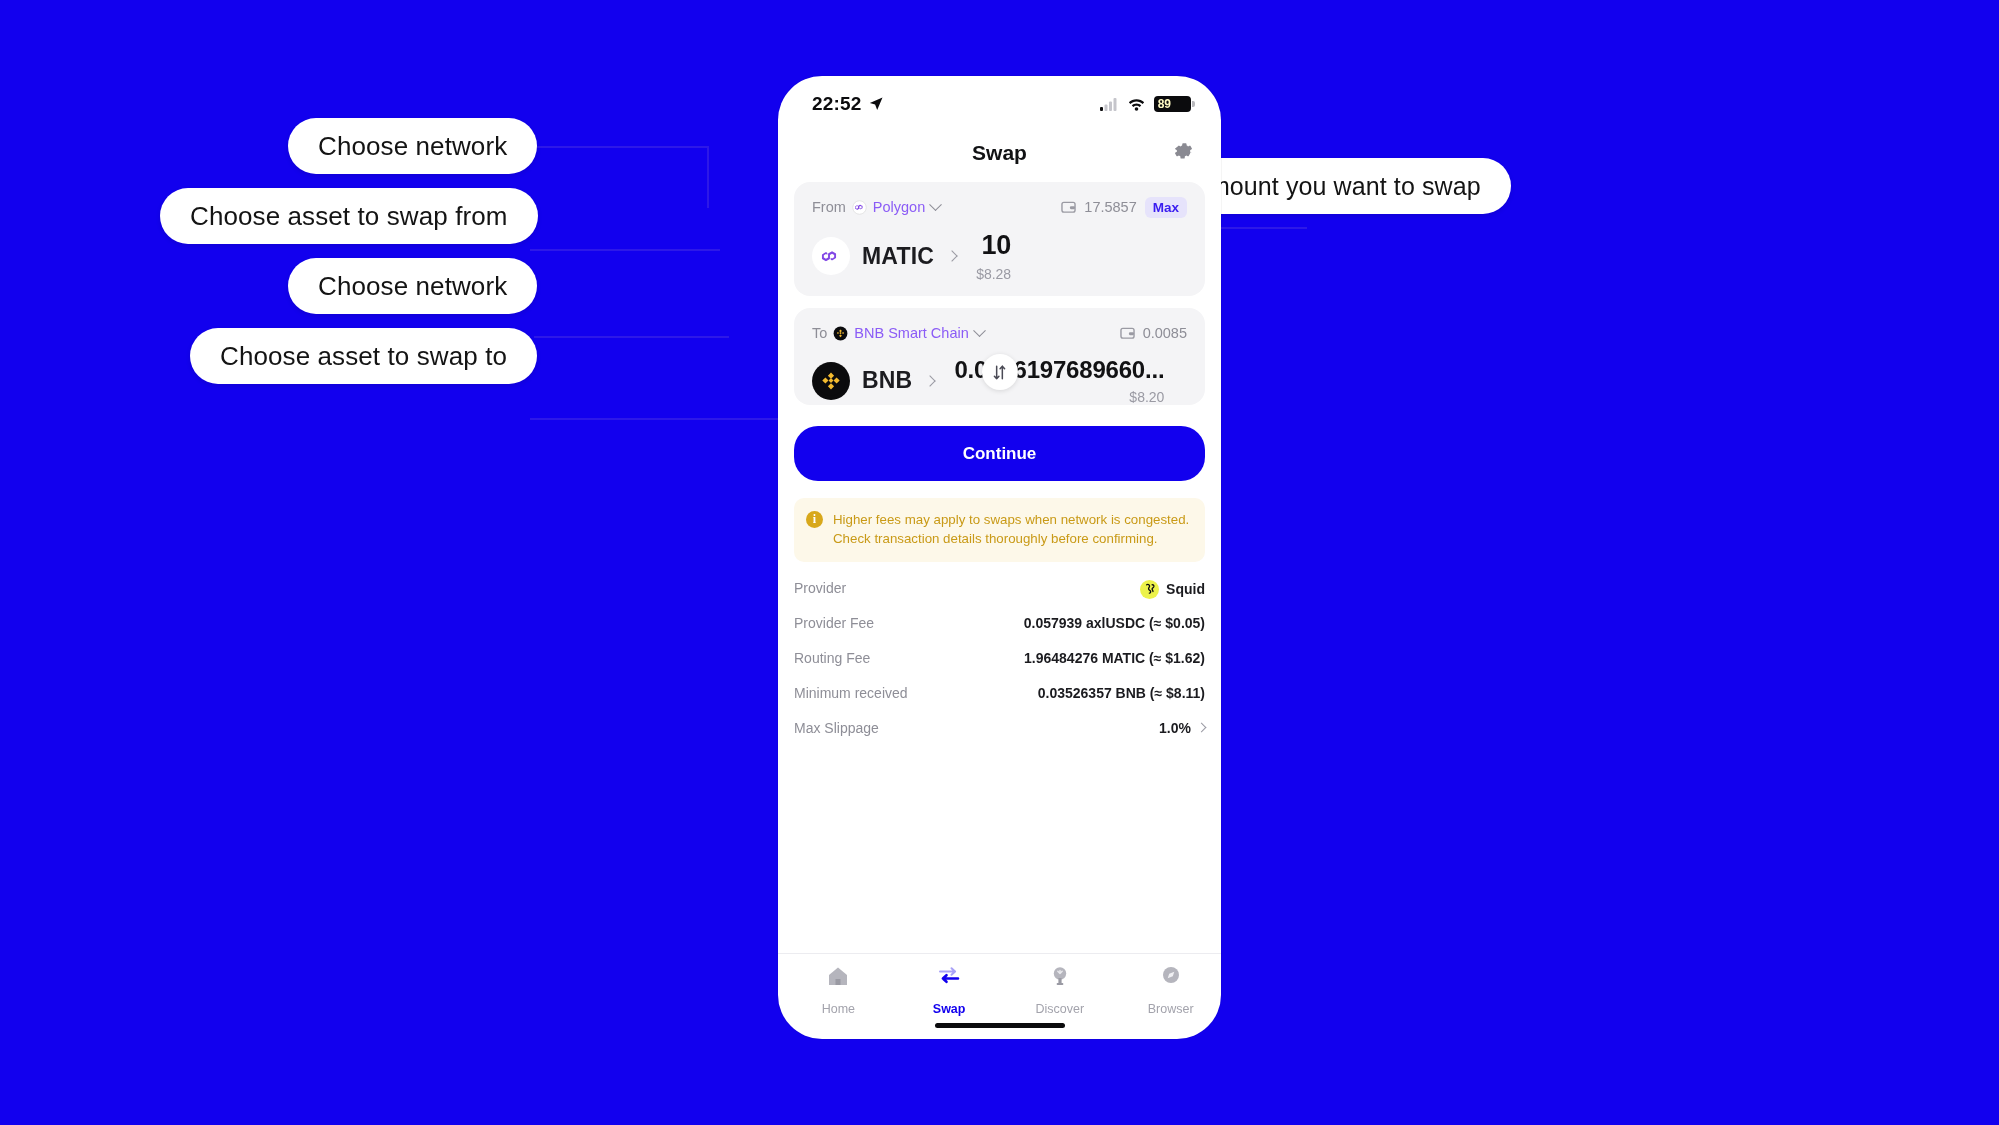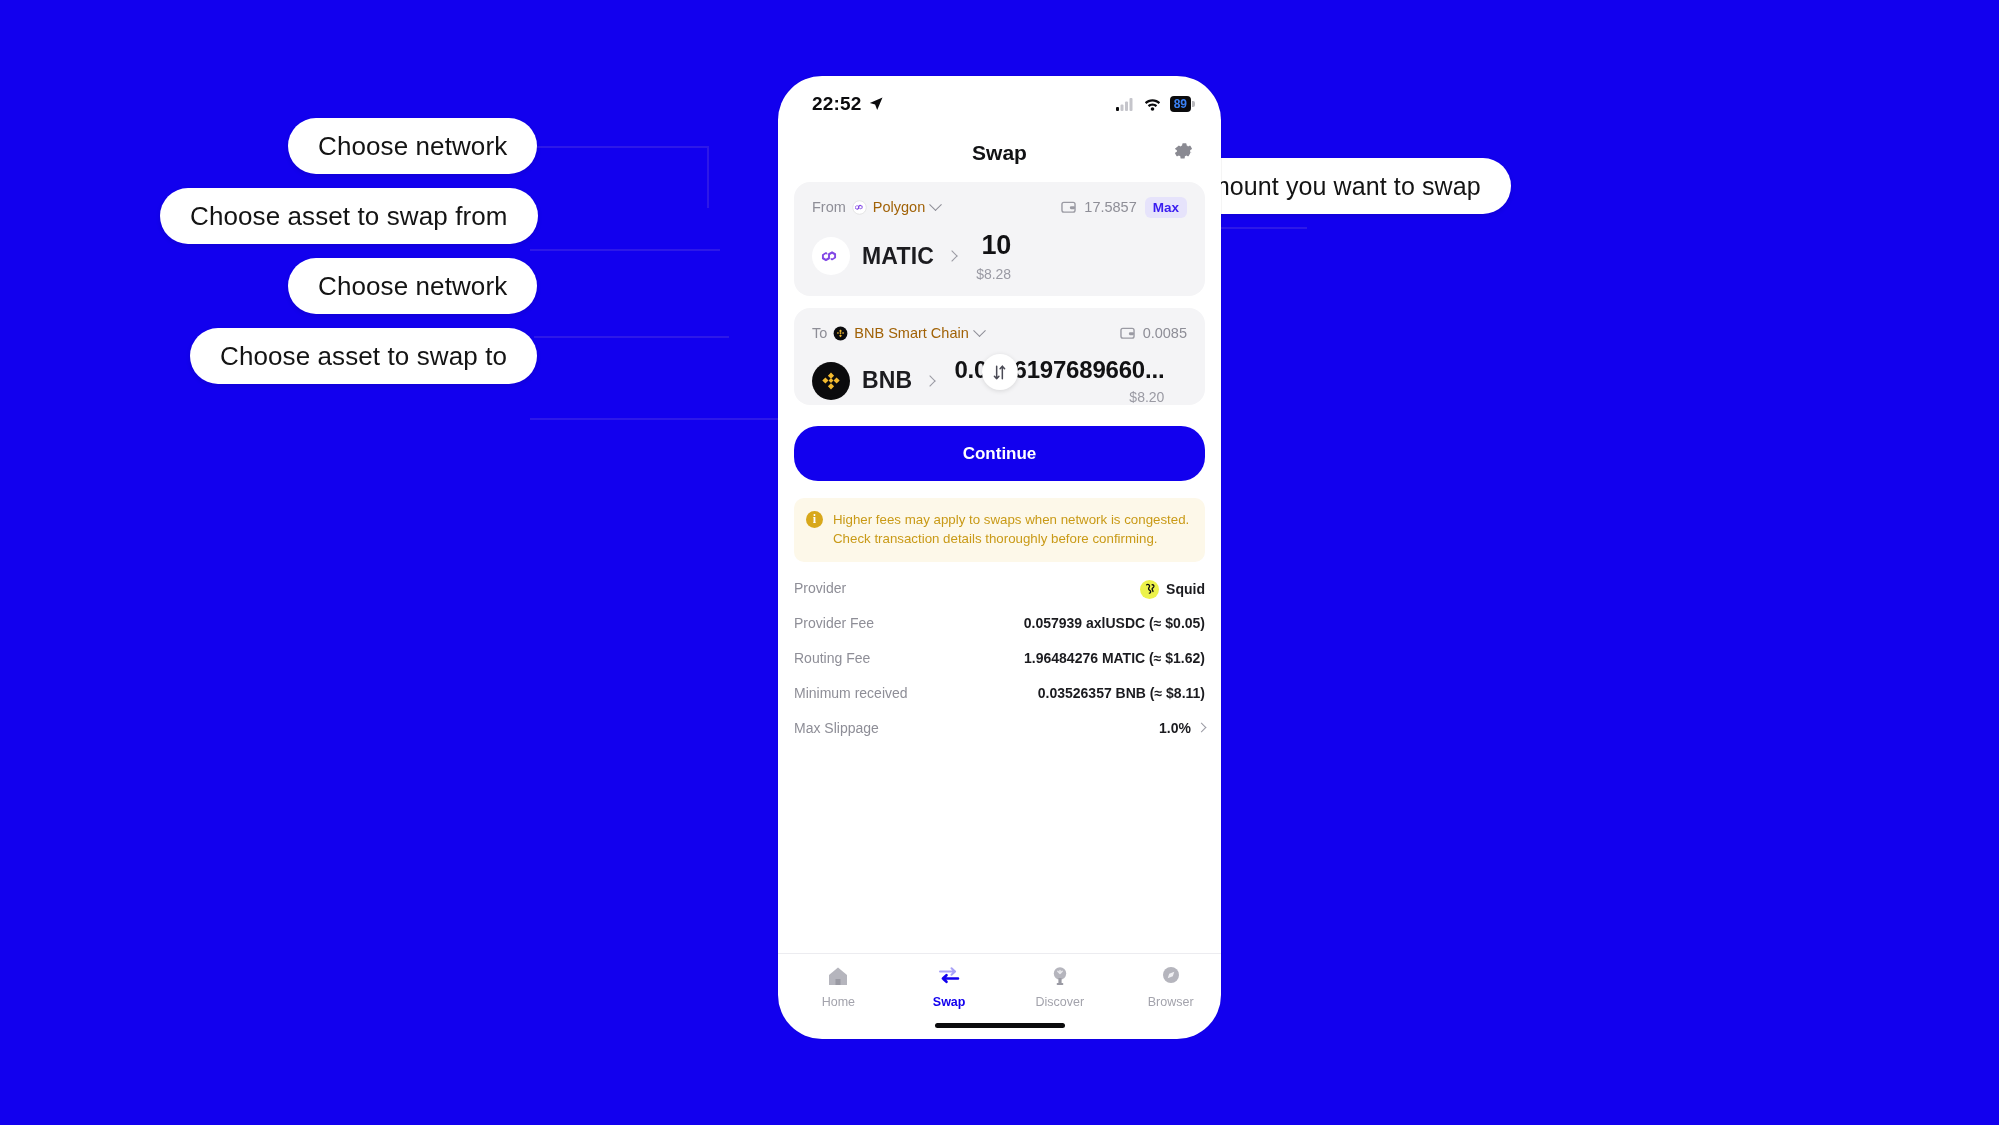--- a/index.html
+++ b/index.html
@@ -26,22 +26,22 @@
   
   #statusbar {
     height: 48px;
     display: flex; align-items: center; justify-content: space-between;
     padding: 8px 30px 0 34px;
   }
   .sb-left { display: flex; align-items: center; gap: 6px; }
   .sb-time { font-size: 19px; font-weight: 700; color: #0b0b0d; letter-spacing: .2px; }
   .sb-right { display: flex; align-items: center; gap: 8px; }
   .sb-batt {
-    background: #0b0b0d; color: #3b82f6; font-size: 12px; font-weight: 700;
-    border-radius: 4px; padding: 2px 4px 2px 4px; line-height: 1;
+    background: #0b0b0d; color: #fef9c3; font-size: 12px; font-weight: 700;
+    border-radius: 4px; padding: 2px 20px 2px 4px; line-height: 1;
     position: relative;
   }
   .sb-batt::after {
     content: ""; position: absolute; right: -4px; top: 5px;
     width: 3px; height: 6px; background: #b9b9bd; border-radius: 0 2px 2px 0;
   }
 
   
   #appheader {
     height: 58px; position: relative;
@@ -60,21 +60,21 @@
   }
   .panel.from { padding-bottom: 14px; }
   .panel.to { margin-top: 12px; padding-bottom: 0; }
 
   .panel-top {
     display: flex; align-items: center; justify-content: space-between;
     height: 22px;
   }
   .net-left { display: flex; align-items: center; gap: 6px; }
   .lbl { font-size: 14.5px; color: #8e8e97; }
-  .netname { font-size: 14.5px; color: #a16207; }
+  .netname { font-size: 14.5px; color: #8b5cf6; }
   .chev-d { width: 9px; height: 9px; border-right: 1.8px solid #8e8e97; border-bottom: 1.8px solid #8e8e97; transform: rotate(45deg) translate(-2px,-2px); }
   .bal-right { display: flex; align-items: center; gap: 8px; }
   .bal-num { font-size: 14.5px; color: #8e8e97; }
   .maxbtn {
     background: #e6e3fb; color: #3a1cf0; font-size: 13.5px; font-weight: 700;
     border-radius: 6px; padding: 3px 8px; cursor: pointer;
   }
 
   .panel-mid { display: flex; align-items: center; margin-top: 12px; gap: 20px; }
   .asset { display: flex; align-items: center; gap: 12px; cursor: pointer; }
@@ -147,21 +147,21 @@
   .squid-badge { width: 19px; height: 19px; border-radius: 50%; background: #ecf24a; display:flex;align-items:center;justify-content:center; }
   .slip-chev { width: 7px; height: 7px; border-top: 1.7px solid #9a9aa3; border-right: 1.7px solid #9a9aa3; transform: rotate(45deg); }
 
   
   #tabbar {
     margin-top: auto;
     border-top: 1px solid #ececf0;
     height: 86px;
     display: flex; align-items: flex-start; padding-top: 10px;
   }
-  .tab { flex: 1; display: flex; flex-direction: column; align-items: center; gap: 7px; cursor: pointer; margin-left: 10px; }
+  .tab { flex: 1; display: flex; flex-direction: column; align-items: center; gap: 14px; cursor: pointer; margin-left: 10px; }
   .tab .tlabel { font-size: 12.5px; color: #a3a3ac; }
   .tab.active .tlabel { color: #1200ee; font-weight: 700; }
   #homebar {
     position: absolute; bottom: 11px; left: 50%; transform: translateX(-50%);
     width: 130px; height: 5px; border-radius: 3px; background: #0b0b0d;
   }
 
   
   .callout {
     position: absolute;

